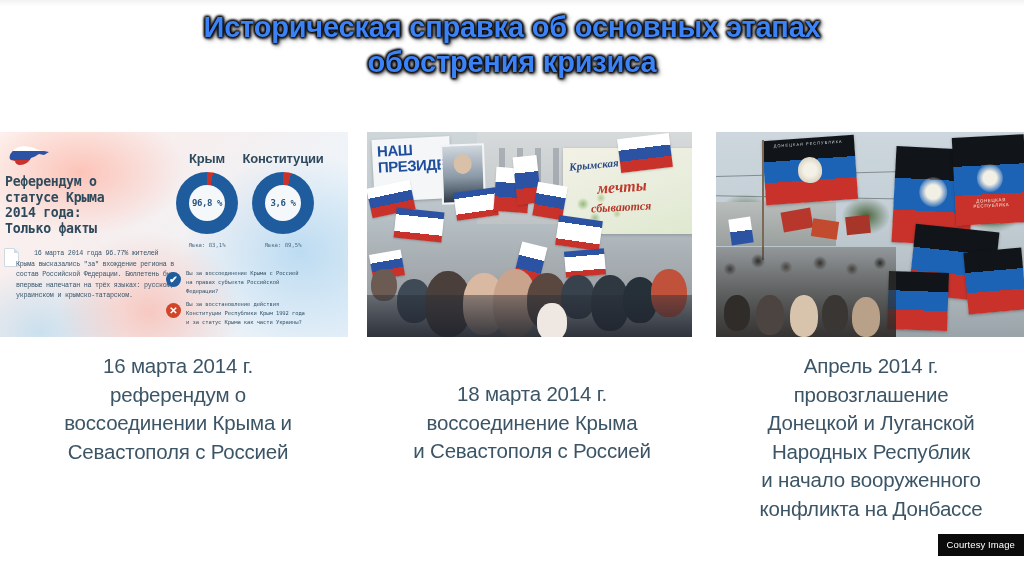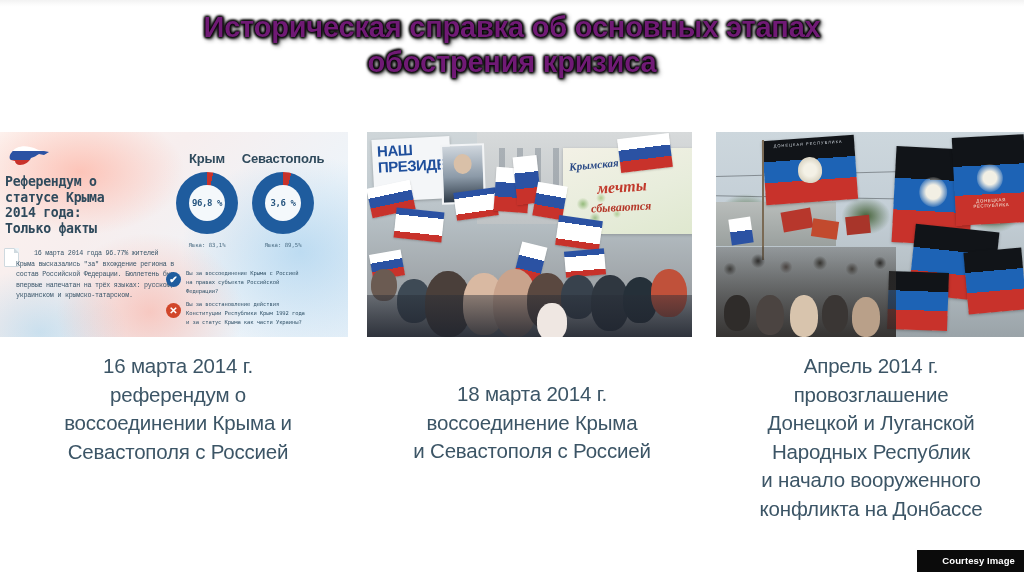--- a/index.html
+++ b/index.html
@@ -26,21 +26,21 @@
   
   #slide-title {
     position: absolute;
     left: 0; top: 10px;
     width: 1024px;
     text-align: center;
     font-size: 29px;
     font-weight: 700;
     line-height: 35px;
     letter-spacing: -0.2px;
-    color: #701a75;
+    color: #3b82f6;
     text-shadow:
       0 0 2px #000, 0 0 3px #000,
       1px 1px 3px #1a1a1a, -1px 1px 3px #1a1a1a,
       1px -1px 3px #1a1a1a, -1px -1px 3px #1a1a1a,
       2px 2px 5px rgba(0,0,0,.85);
     white-space: pre-line;
   }
 
   
   .panel {
@@ -294,26 +294,26 @@
     letter-spacing: -0.2px;
     white-space: pre-line;
   }
   #caption-1 { left: -8px;  top: 352px; width: 372px; }
   #caption-2 { left: 358px; top: 352px; width: 348px; margin-top: 28px; }
   #caption-3 { left: 700px; top: 352px; width: 342px; }
 
   
   #watermark {
     position: absolute;
-    right: 0; bottom: 0;
+    right: 0; bottom: 16px;
     background: #0b0b0b;
     color: #ffffff;
     font-size: 9.5px;
-    font-weight: 700;
-    padding: 5px 9px 6px 25px;
+    font-weight: 400;
+    padding: 5px 9px 6px 9px;
     letter-spacing: 0.1px;
   }
 </style>
 </head>
 <body>
 
 <div id="top-band"></div>
 
 <div id="slide-title">Историческая справка об основных этапах
 обострения кризиса</div>
@@ -345,21 +345,21 @@
 
   <div class="donut-wrap" id="donut-crimea">
     <div class="donut-title">Крым</div>
     <div class="donut" style="background: conic-gradient(#c8322b 0deg 11.5deg, #1f5c9e 11.5deg 360deg);">
       <div class="donut-hole">96,8 %</div>
     </div>
     <div class="turnout">Явка: 83,1%</div>
   </div>
 
   <div class="donut-wrap" id="donut-sev">
-    <div class="donut-title">Севастополь</div>
+    <div class="donut-title">Конституции</div>
     <div class="donut" style="background: conic-gradient(#c8322b 0deg 15.8deg, #1f5c9e 15.8deg 360deg);">
       <div class="donut-hole">3,6 %</div>
     </div>
     <div class="turnout">Явка: 89,5%</div>
   </div>
 
   <div class="qrow" id="qrow-yes">
     <div class="qbadge yes">✔</div>
     <div class="qtext">Вы за воссоединение Крыма с Россией
 на правах субъекта Российской

